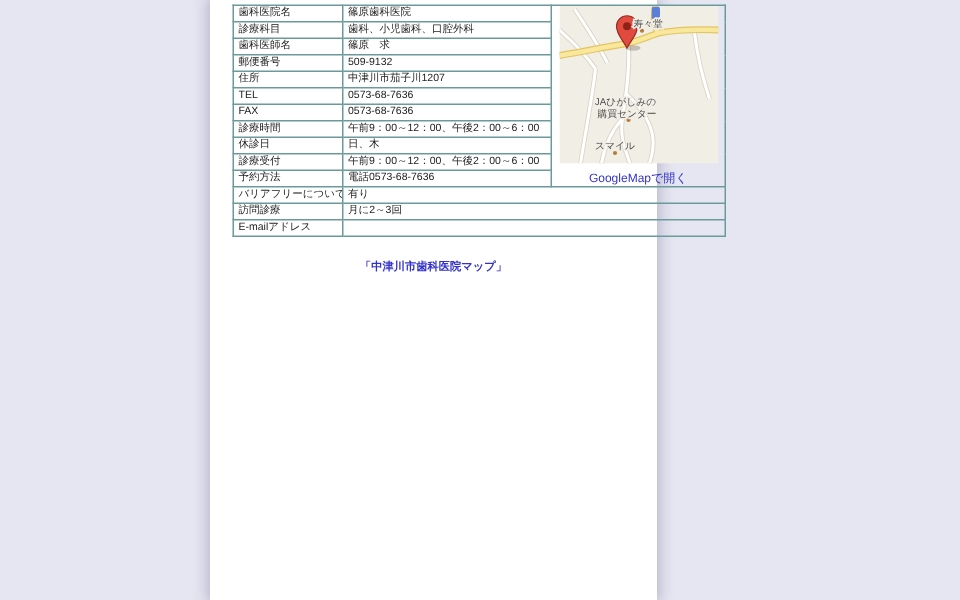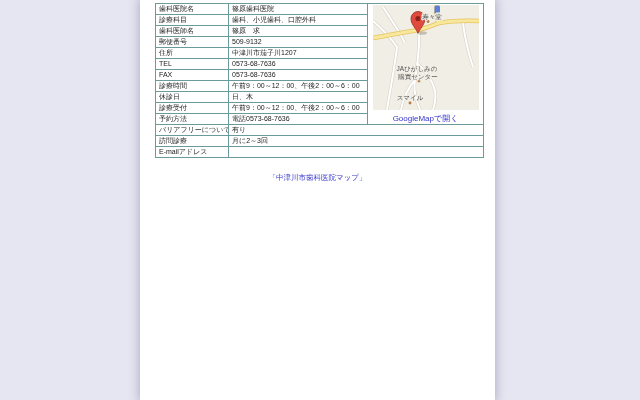--- a/index.html
+++ b/index.html
@@ -2,21 +2,21 @@
 <html><head>
 <meta charset="utf-8">
 <style>
   html,body{margin:0;padding:0;}
   body{
     width:640px;height:400px;position:relative;overflow:hidden;
     background:#e6e6f2;
     font-family:"Liberation Sans","DejaVu Sans",sans-serif;
   }
   .container{
-    position:absolute;left:140px;top:0;width:355px;height:400px;
+    position:absolute;left:140px;top:0;width:298px;height:400px;
     background:#ffffff;
     box-shadow:0 0 9px 2px rgba(105,105,145,0.38);
   }
   table.info{
     border-collapse:collapse;table-layout:fixed;
     margin:3px 0 0 15px;width:328px;
   }
   table.info td{
     border:1px solid #6a9a9a;
     font-size:7px;line-height:10px;height:10px;
@@ -33,21 +33,21 @@
   }
   .closewrap{text-align:center;margin-top:13px;}
   .closebtn{
     font-family:"Liberation Sans","DejaVu Sans",sans-serif;
     font-size:9px;line-height:12px;padding:1px 7px;
     color:#222;background:linear-gradient(#fdfdfd,#e6e6e6);
     border:1px solid #8f8f8f;border-radius:2px;cursor:pointer;
   }
   .bottomlink{
     display:block;text-align:center;margin-top:15px;
-    font-size:7.5px;color:#3333cc;text-decoration:none;cursor:pointer;
+    font-size:7.5px;color:#3333cc;text-decoration:none;cursor:pointer;font-weight:bold;
   }
   svg text{
     font-family:"Liberation Sans","DejaVu Sans",sans-serif;
     font-size:6.5px;fill:#4d4d4d;
     paint-order:stroke;stroke:#f1eee6;stroke-width:2px;
     text-anchor:middle;
   }
 </style>
 </head>
 <body>

